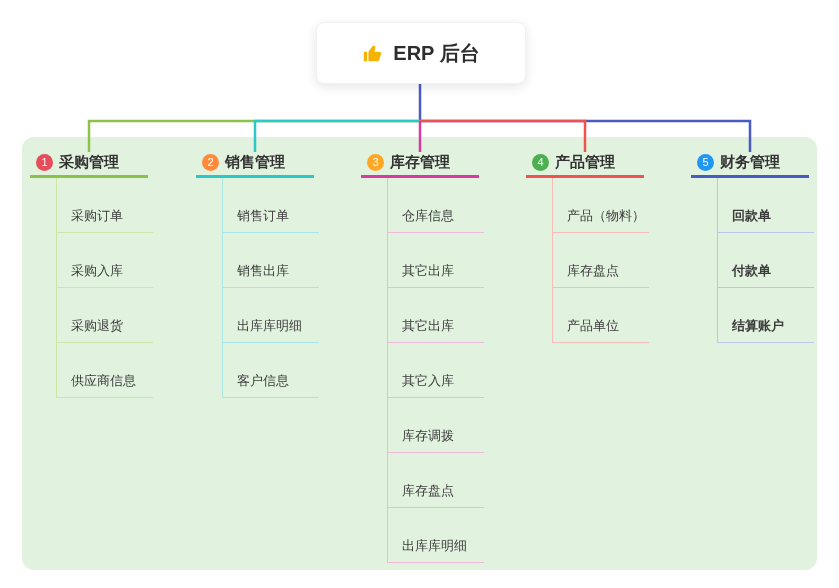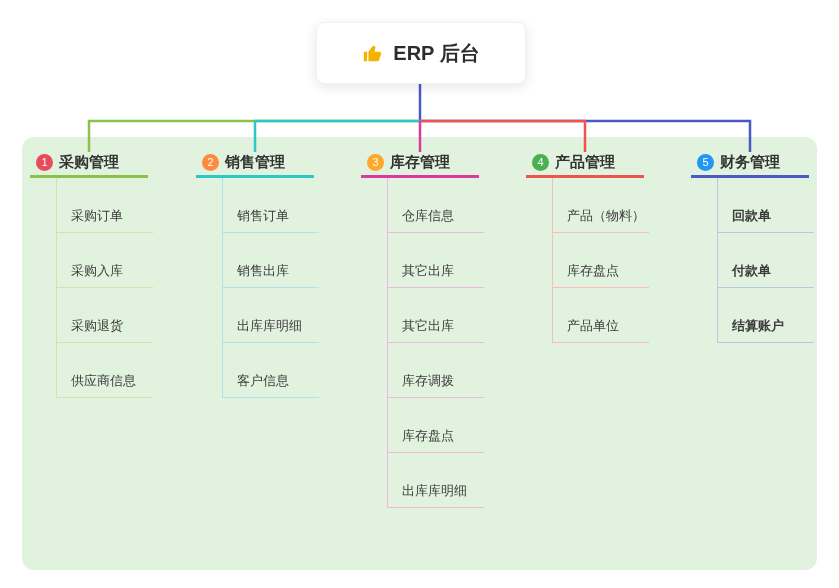--- a/index.html
+++ b/index.html
@@ -123,20 +123,23 @@
       <div class="child">
           <span>仓库信息</span>
         </div>
       <div class="child">
           <span>其它出库</span>
         </div>
       <div class="child">
           <span>其它出库</span>
         </div>
       <div class="child">
+          <span>其它入库</span>
+        </div>
+      <div class="child">
           <span>库存调拨</span>
         </div>
       <div class="child">
           <span>库存盘点</span>
         </div>
       <div class="child">
           <span>出库库明细</span>
         </div>
     </div>
   </div>

